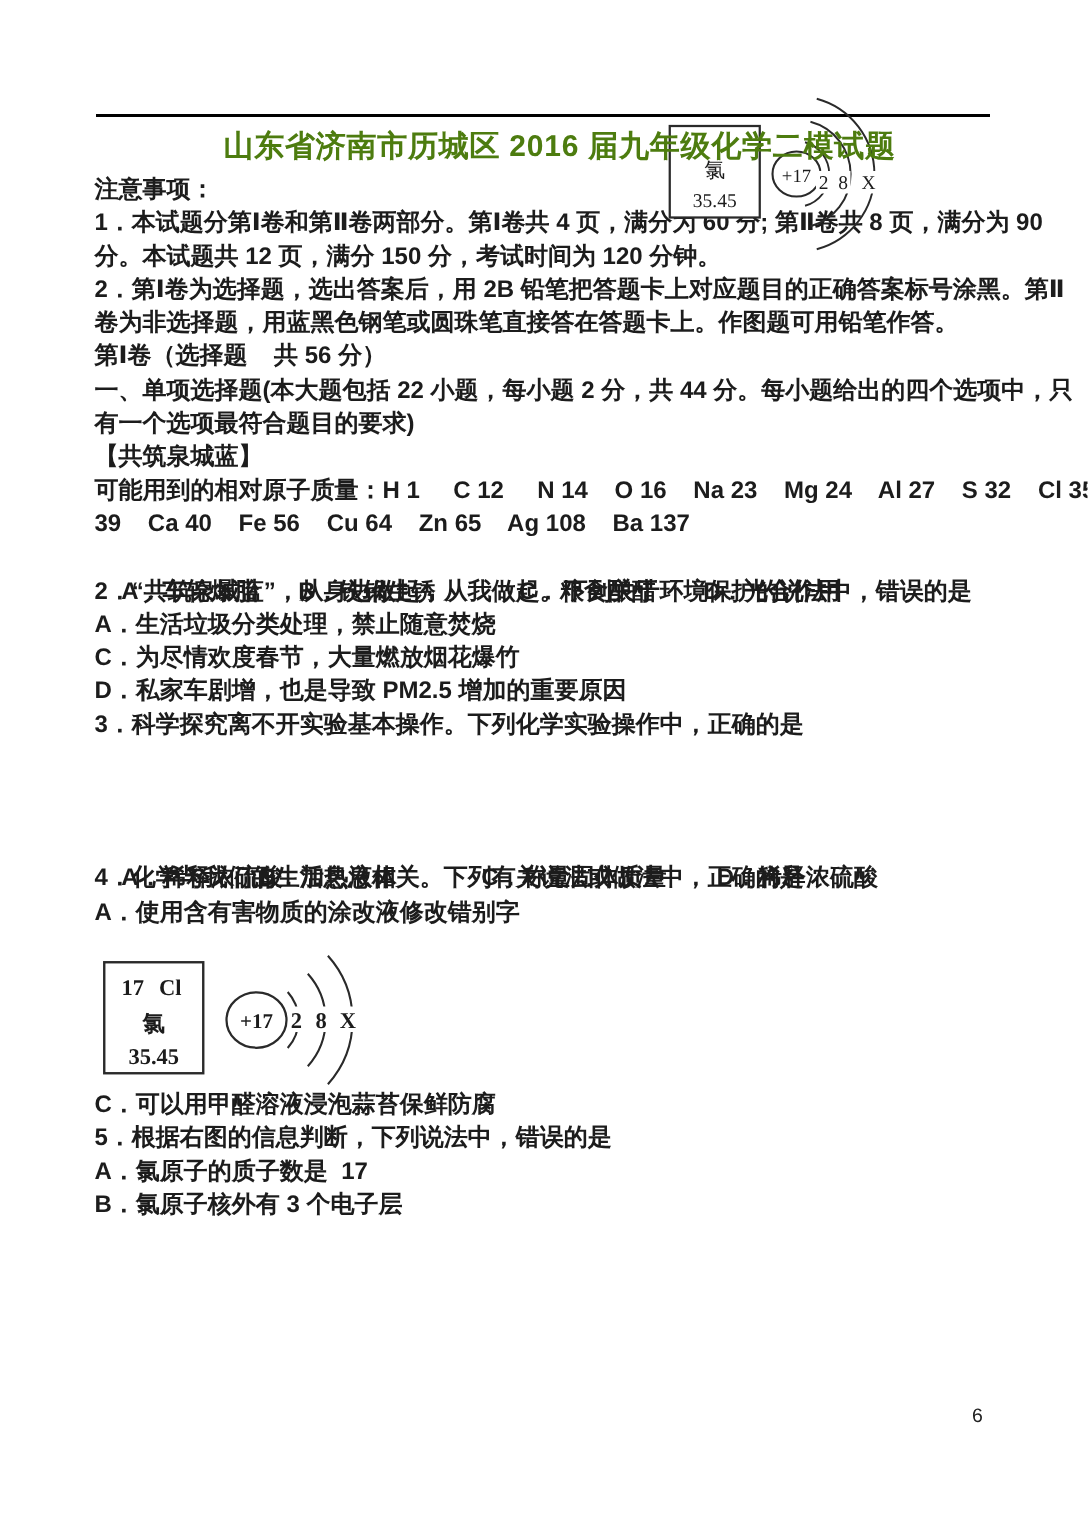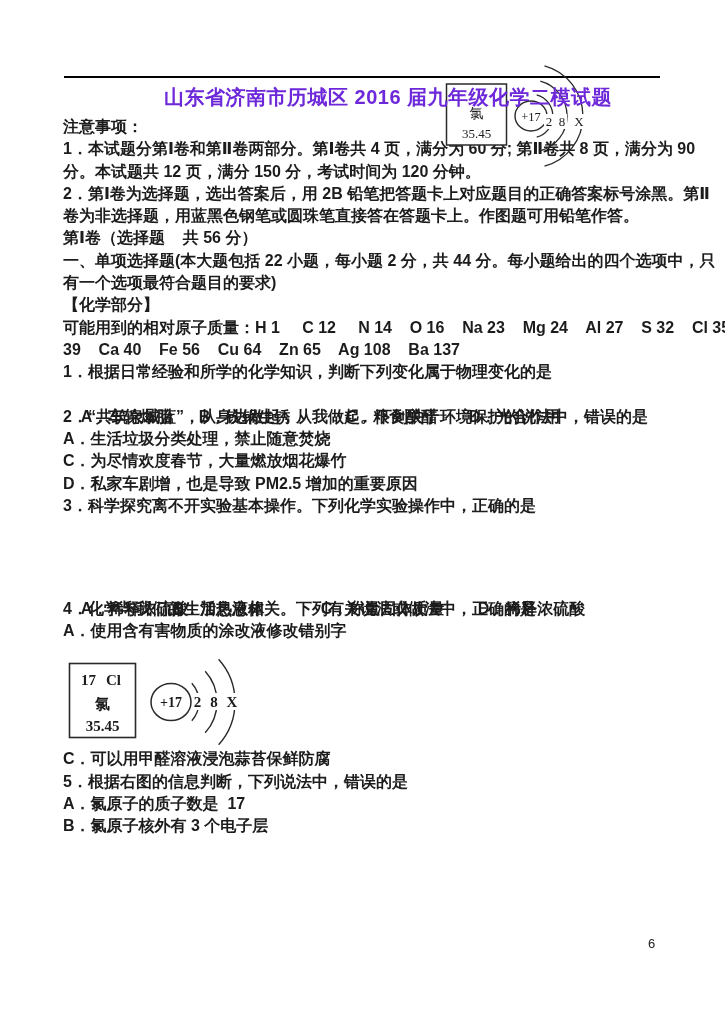--- a/index.html
+++ b/index.html
@@ -2,22 +2,22 @@
 <html><head>
 <meta charset="utf-8">
 <style>
   html,body{margin:0;padding:0;}
   body{
     width:725px;height:1024px;position:relative;background:#ffffff;overflow:hidden;
     font-family:"Liberation Sans","DejaVu Sans",sans-serif;color:#1c1c1c;
   }
   .rule{position:absolute;left:64px;top:76px;width:596px;height:2px;background:#000;z-index:2;}
   .title{
-    position:absolute;left:164px;top:84px;z-index:6;
-    font-size:20px;font-weight:bold;color:#6d28d9;white-space:pre;letter-spacing:0.5px;
+    position:absolute;left:149px;top:84px;z-index:6;
+    font-size:20px;font-weight:bold;color:#4d7c0f;white-space:pre;letter-spacing:0.5px;
   }
   .col{
     position:absolute;left:63px;top:116px;width:600px;z-index:1;font-weight:bold;
   }
   .ln{
     font-size:16px;line-height:22.3px;height:22.3px;white-space:pre;
   }
   .spacer-q3{height:58px;}
   .spacer-diagram{height:106px;position:relative;}
   .optrow span{display:inline-block;white-space:pre;}
@@ -54,25 +54,24 @@
 
 <div class="col">
   <div class="ln">注意事项：</div>
   <div class="ln">1．本试题分第Ⅰ卷和第Ⅱ卷两部分。第Ⅰ卷共 4 页，满分为 60 分; 第Ⅱ卷共 8 页，满分为 90</div>
   <div class="ln">分。本试题共 12 页，满分 150 分，考试时间为 120 分钟。</div>
   <div class="ln">2．第Ⅰ卷为选择题，选出答案后，用 2B 铅笔把答题卡上对应题目的正确答案标号涂黑。第Ⅱ</div>
   <div class="ln">卷为非选择题，用蓝黑色钢笔或圆珠笔直接答在答题卡上。作图题可用铅笔作答。</div>
   <div class="ln">第Ⅰ卷（选择题    共 56 分）</div>
   <div class="ln">一、单项选择题(本大题包括 22 小题，每小题 2 分，共 44 分。每小题给出的四个选项中，只</div>
   <div class="ln">有一个选项最符合题目的要求)</div>
-  <div class="ln">【化学部分】</div>
+  <div class="ln">【共筑泉城蓝】</div>
   <div class="ln">可能用到的相对原子质量：H 1     C 12     N 14    O 16    Na 23    Mg 24    Al 27    S 32    Cl 35.5     K</div>
   <div class="ln">39    Ca 40    Fe 56    Cu 64    Zn 65    Ag 108    Ba 137</div>
 
-  <div class="ln">1．根据日常经验和所学的化学知识，判断下列变化属于物理变化的是</div>
   <div class="ln optrow">
     <span class="q1o1">A．车轮爆胎</span><span class="q1o2">B．铁锅生锈</span><span class="q1o3">C．粮食酿醋</span><span>D．光合作用</span>
   </div>
 
   <div class="ln">2．“共筑泉城蓝”，从身边做起，从我做起。下列关于环境保护的说法中，错误的是</div>
   <div class="ln">A．生活垃圾分类处理，禁止随意焚烧</div>
   <div class="ln">C．为尽情欢度春节，大量燃放烟花爆竹</div>
   <div class="ln">D．私家车剧增，也是导致 PM2.5 增加的重要原因</div>
 
   <div class="ln">3．科学探究离不开实验基本操作。下列化学实验操作中，正确的是</div>

